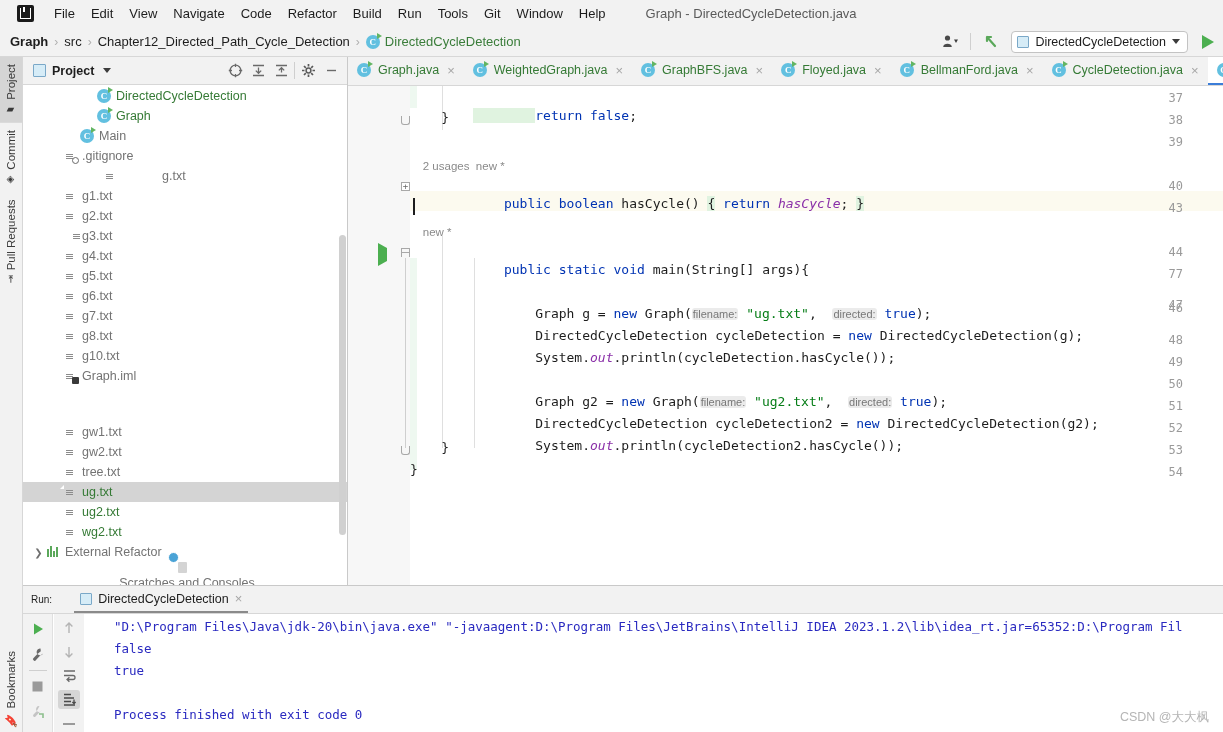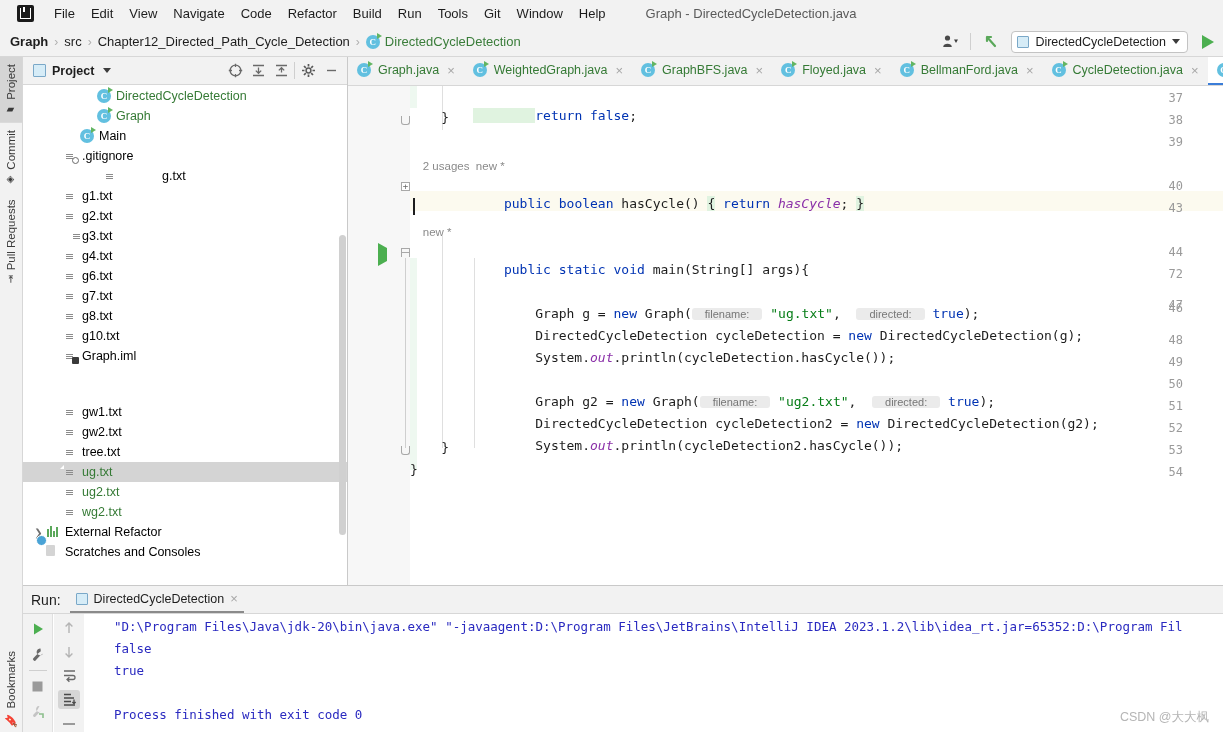--- a/index.html
+++ b/index.html
@@ -116,21 +116,21 @@
   .pp-tree {
     flex: 1; overflow: hidden; position: relative; background: #fff; padding-top: 1px;
   }
   .tree-row {
     height: 20px; display: flex; align-items: center; font-size: 12.5px;
     white-space: nowrap; cursor: default; padding-right: 6px;
   }
   .tree-row.selected { background: #d4d4d4; }
   .ti { width: 14px; height: 14px; margin-right: 5px; flex: none; position: relative; }
   .lbl-green { color: #357a35; }
-  .lbl-dark { color: #000000; }
+  .lbl-dark { color: #737373; }
 
   
   .ic-class {
     width: 14px; height: 14px; border-radius: 50%;
     background: #62c0e0; color: #fff; font-size: 9px; font-weight: bold;
     display: flex; align-items: center; justify-content: center;
     font-family: "Liberation Serif", serif;
   }
   .ic-class::after {
     content: ""; position: absolute; right: -2px; top: -2px;
@@ -232,21 +232,21 @@
   .caret-bar {
     position: absolute; width: 2px; height: 17px; background: #1d1d1d;
   }
   .k { color: #0033b3; }          
   .s { color: #067d17; }          
   .t { color: #1d1d1d; }          
   .f { color: #8a2fa8; }          
   .f i { font-style: italic; }
   .hint {
     background: #ebebeb; color: #777; font-size: 11px; border-radius: 3px;
-    padding: 0 13px; font-family: "Liberation Sans", sans-serif;
+    padding: 0 1px; font-family: "Liberation Sans", sans-serif;
   }
   .usages {
     color: #8a8a8a; font-size: 11.5px; font-family: "Liberation Sans", sans-serif;
   }
   .greenbg { background: #e0f3e0; }
   .run-gutter-tri {
     width: 0; height: 0; border-top: 5px solid transparent; border-bottom: 5px solid transparent;
     border-left: 9px solid #4caf50;
   }
   .foldbox {
@@ -276,21 +276,21 @@
 
   
   .runpanel {
     position: absolute; top: 585px; left: 23px; width: 1200px; height: 147px;
     background: #fff; border-top: 1px solid #c9c9c9;
   }
   .run-header {
     height: 28px; background: #f2f2f2; display: flex; align-items: center;
     padding-left: 8px; border-bottom: 1px solid #d7d7d7;
   }
-  .run-label { font-size: 14px; margin-right: 9px; }
+  .run-label { font-size: 10px; margin-right: 22px; }
   .run-tab {
     display: flex; align-items: center; gap: 6px; font-size: 12.5px;
     height: 27px; border-bottom: 2px solid #8a8a8a; padding: 0 6px;
   }
   .run-tab .sq {
     width: 12px; height: 12px; border: 1.5px solid #7aa8c8; background: #d6ecf7; border-radius: 1px;
   }
   .run-tab .xc { color: #a6a6a6; font-size: 13px; }
   .run-left-tools {
     position: absolute; left: 0; top: 28px; width: 30px; height: 119px;
@@ -503,20 +503,25 @@
           <span class="lbl-dark">g3.txt</span>
         </div>
         <div class="tree-row" style="padding-left: 27px;">
           <span class="chev-r"></span>
           <span class="ti"><span class="ic-file"></span></span>
           <span class="lbl-dark">g4.txt</span>
         </div>
         <div class="tree-row" style="padding-left: 27px;">
           <span class="chev-r"></span>
           <span class="ti"><span class="ic-file"></span></span>
+          <span class="lbl-dark">g5.txt</span>
+        </div>
+        <div class="tree-row" style="padding-left: 27px;">
+          <span class="chev-r"></span>
+          <span class="ti"><span class="ic-file"></span></span>
           <span class="lbl-dark">g6.txt</span>
         </div>
         <div class="tree-row" style="padding-left: 27px;">
           <span class="chev-r"></span>
           <span class="ti"><span class="ic-file"></span></span>
           <span class="lbl-dark">g7.txt</span>
         </div>
         <div class="tree-row" style="padding-left: 27px;">
           <span class="chev-r"></span>
           <span class="ti"><span class="ic-file"></span></span>
@@ -567,21 +572,21 @@
           <span class="ti">
             <span class="ic-lib">
               <i style="height:8px"></i>
               <i style="height:11px"></i>
               <i style="height:6px"></i>
               <i style="height:10px"></i>
             </span>
           </span>
           <span class="lbl-dark">External Refactor</span>
         </div>
-        <div class="tree-row" style="padding-left: 10px;">
+        <div class="tree-row" style="padding-left: 10px; flex-direction: column;">
           <span class="chev-r"></span>
           <span class="ti"><span class="ic-scratch"></span></span>
           <span class="lbl-dark">Scratches and Consoles</span>
         </div>
       </div>
   </div>
 
   <div class="tabsbar" id="editor-tabs">
       <div class="etab">
         <span class="ti" style="margin-right: 2px;">
@@ -635,21 +640,21 @@
   <div class="editor">
     <div class="hl-cur" style="top:105px;"></div>
     <div class="gutter"></div>
 
     <div class="ln" style="top:5px;">37</div>
     <div class="ln" style="top:27px;">38</div>
     <div class="ln" style="top:49px;">39</div>
     <div class="ln" style="top:93px;">40</div>
     <div class="ln" style="top:115px;">43</div>
     <div class="ln" style="top:159px;">44</div>
-    <div class="ln" style="top:181px;">72</div>
+    <div class="ln" style="top:181px;">77</div>
     <div class="ln" style="top:215px;">46</div>
     <div class="ln" style="top:212px;">47</div>
     <div class="ln" style="top:247px;">48</div>
     <div class="ln" style="top:269px;">49</div>
     <div class="ln" style="top:291px;">50</div>
     <div class="ln" style="top:313px;">51</div>
     <div class="ln" style="top:335px;">52</div>
     <div class="ln" style="top:357px;">53</div>
     <div class="ln" style="top:379px;">54</div>
 

